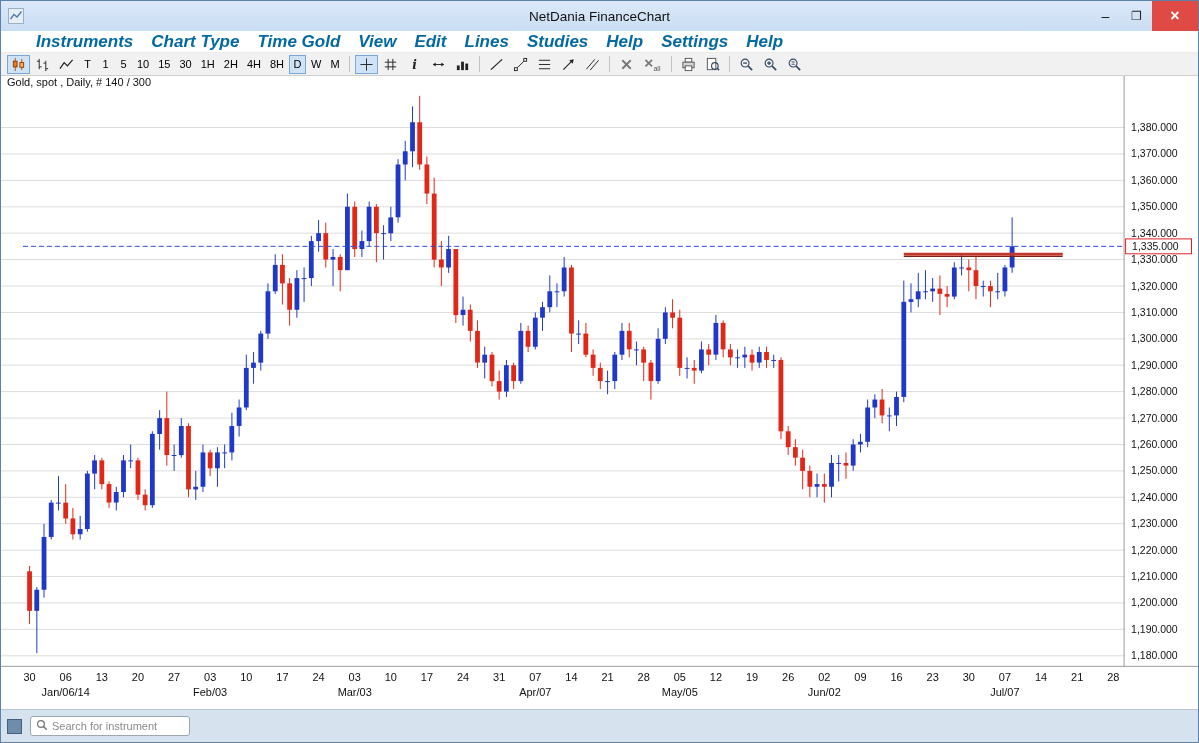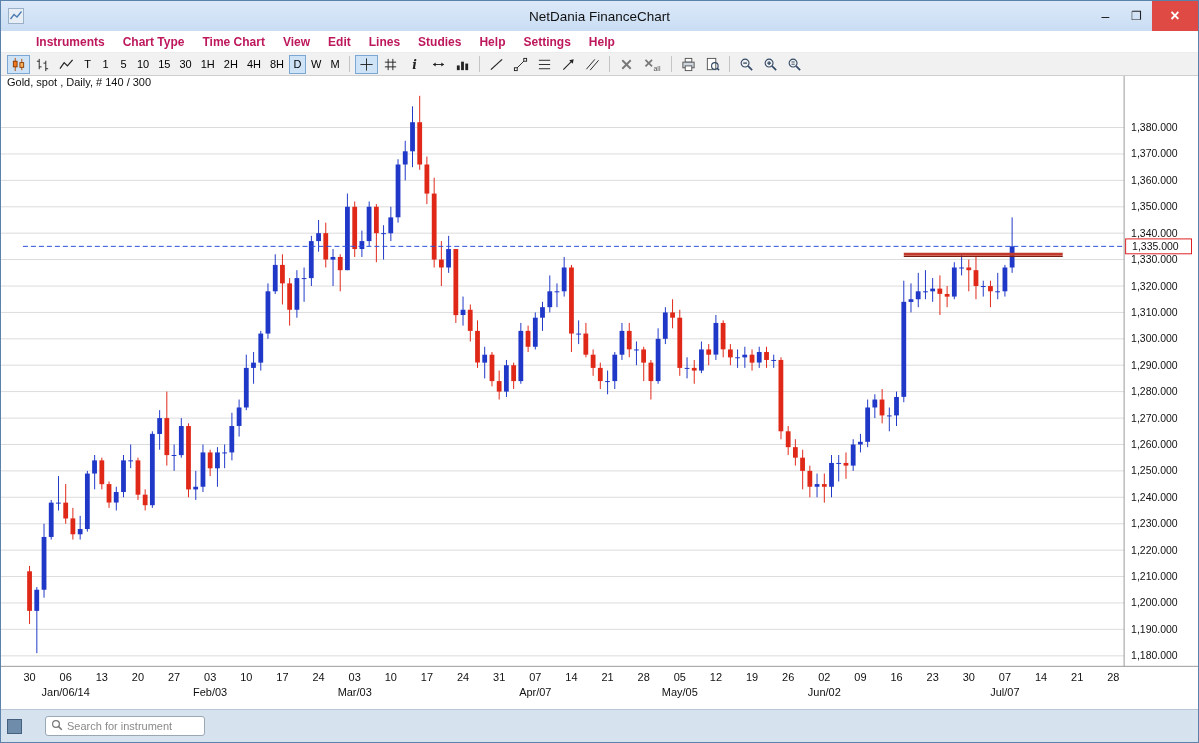--- a/index.html
+++ b/index.html
@@ -16,42 +16,42 @@
   .title { position:absolute; left:0; right:0; text-align:center; font-size:13.5px; color:#111; }
   .win-controls { margin-left:auto; display:flex; height:100%; z-index:2; }
   .wc { width:31px; display:flex; align-items:center; justify-content:center;
         font-size:14px; color:#222; cursor:default; }
   .wc.max { font-size:12px; }
   .wc.close { width:46px; background:#e04a45; color:#fff; font-size:16px; font-weight:bold; }
 
   
   .menubar { height:22px; flex:0 0 22px; background:#fff; border-bottom:1px solid #ececec;
              display:flex; align-items:center; padding-left:26px; }
-  .menu-item { padding:0 9px; font-size:12px; font-weight:700; color:#be185d; white-space:nowrap; }
+  .menu-item { padding:0 9px; font-size:17px; font-weight:700; color:#0369a1; white-space:nowrap;font-style:italic; }
 
   
   .toolbar { height:23px; flex:0 0 23px; background:#f1f1f1; border-bottom:1px solid #cfcfcf;
              display:flex; align-items:center; padding-left:6px; gap:1px; }
   .tb-btn { height:19px; min-width:17px; padding:0 3px; display:flex; align-items:center;
             justify-content:center; font-size:11px; color:#000; border:1px solid transparent;
             white-space:nowrap; }
   .tb-btn svg { width:15px; height:15px; display:block; }
   .tb-btn.wide svg { width:19px; }
   .tb-btn.selected { background:#cfe3f7; border-color:#7aa7d4; }
   .tb-sep { width:1px; height:16px; background:#c4c4c4; margin:0 4px; flex:0 0 1px; }
 
   
   .chart-area { position:relative; flex:1 1 auto; background:#fff; overflow:hidden; }
   .chart-area svg.chart { position:absolute; inset:0; width:100%; height:100%; }
   .chart-area svg.chart text { font-family:"Liberation Sans", sans-serif; }
   .instrument-label { position:absolute; top:0; left:6px; font-size:11px; color:#111; }
 
   
   .statusbar { height:33px; flex:0 0 33px; background:#d7e2ef; border-top:1px solid #b8c6d8;
-               display:flex; align-items:center; padding:0 6px; gap:21px; }
+               display:flex; align-items:center; padding:0 6px; gap:6px; }
   .grip { width:15px; height:15px; background:#6f8cab; border:1px solid #45607f; margin-right:2px; }
   .searchbox { width:160px; height:20px; background:#fff; border:1px solid #9aa7b5;
                border-radius:3px; display:flex; align-items:center; padding:0 5px; gap:4px; }
   .searchbox input { border:none; outline:none; width:100%; font-size:11px;
                      font-family:"Liberation Sans", sans-serif; color:#333; background:transparent; }
   .searchbox input::placeholder { color:#8a8a8a; }
   .status-panel { flex:1; height:22px; background:#fff; border:1px solid #c2cdd9;
                   display:flex; align-items:center; padding-left:8px; margin-left:10px; }
   .status-panel span { font-size:12px; font-weight:700; color:#000; }
 </style>
@@ -71,21 +71,21 @@
     <div class="win-controls">
       <div class="wc min">–</div>
       <div class="wc max">❐</div>
       <div class="wc close">×</div>
     </div>
   </div>
 
   <div class="menubar">
       <div class="menu-item">Instruments</div>
       <div class="menu-item">Chart Type</div>
-      <div class="menu-item">Time Chart</div>
+      <div class="menu-item">Time Gold</div>
       <div class="menu-item">View</div>
       <div class="menu-item">Edit</div>
       <div class="menu-item">Lines</div>
       <div class="menu-item">Studies</div>
       <div class="menu-item">Help</div>
       <div class="menu-item">Settings</div>
       <div class="menu-item">Help</div>
     </div>
 
   <div class="toolbar">

